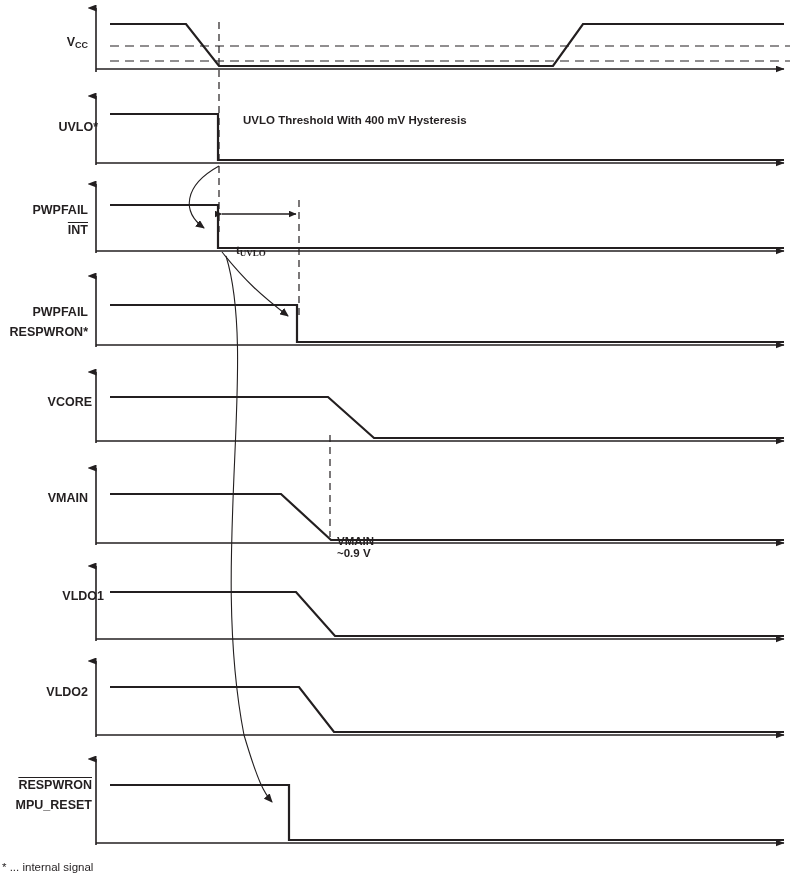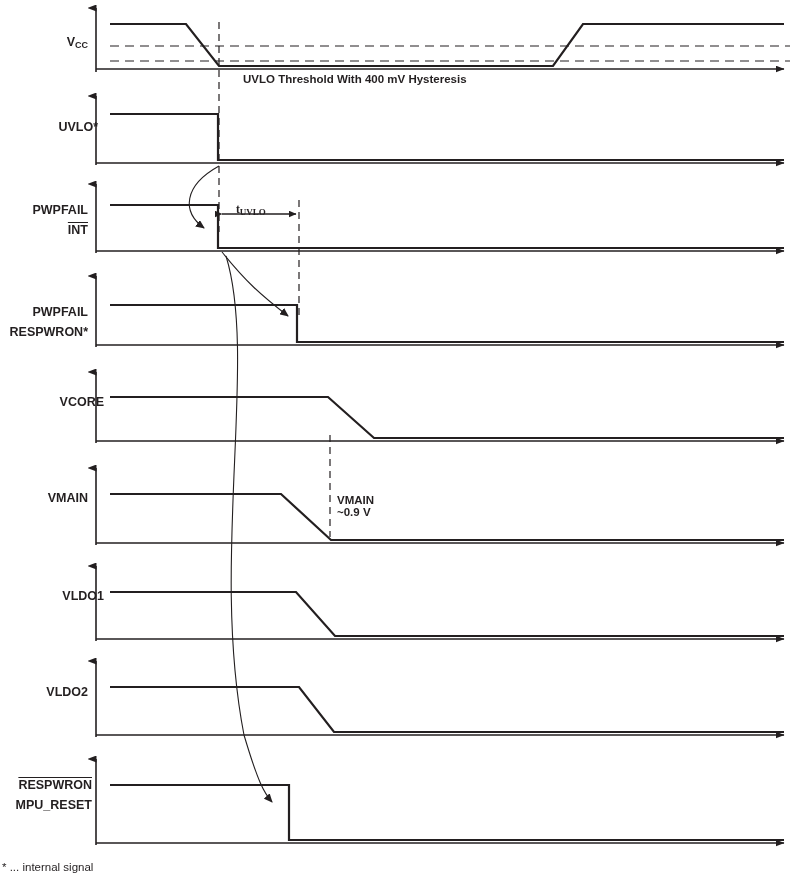--- a/index.html
+++ b/index.html
@@ -42,20 +42,21 @@
   }
   .ovl {
     text-decoration: overline;
   }
   .note {
     position: absolute;
     font-size: 11.5px;
     color: #231f20;
     font-weight: bold;
     white-space: nowrap;
+    margin-top: 41px;
   }
   .footnote {
     position: absolute;
     font-size: 11.5px;
     color: #231f20;
     white-space: nowrap;
   }
 </style>
 </head>
 <body>
@@ -149,21 +150,21 @@
   <div class="lbl right" style="left:0; top:200px; width:88px;">
     <div>PWPFAIL</div>
     <div class="ovl">INT</div>
   </div>
 
   <div class="lbl right" style="left:0; top:302px; width:88px;">
     <div>PWPFAIL</div>
     <div>RESPWRON*</div>
   </div>
 
-  <div class="lbl right" style="left:16px; top:392px; width:88px;">VCORE</div>
+  <div class="lbl right" style="left:4px; top:392px; width:88px;">VCORE</div>
 
   <div class="lbl right" style="left:0; top:488px; width:88px;">VMAIN</div>
 
   <div class="lbl right" style="left:16px; top:586px; width:88px;">VLDO1</div>
 
   <div class="lbl right" style="left:0; top:682px; width:88px;">VLDO2</div>
 
   <div class="lbl right" style="left:0; top:775px; width:92px;">
     <div class="ovl">RESPWRON</div>
     <div>MPU_RESET</div>

